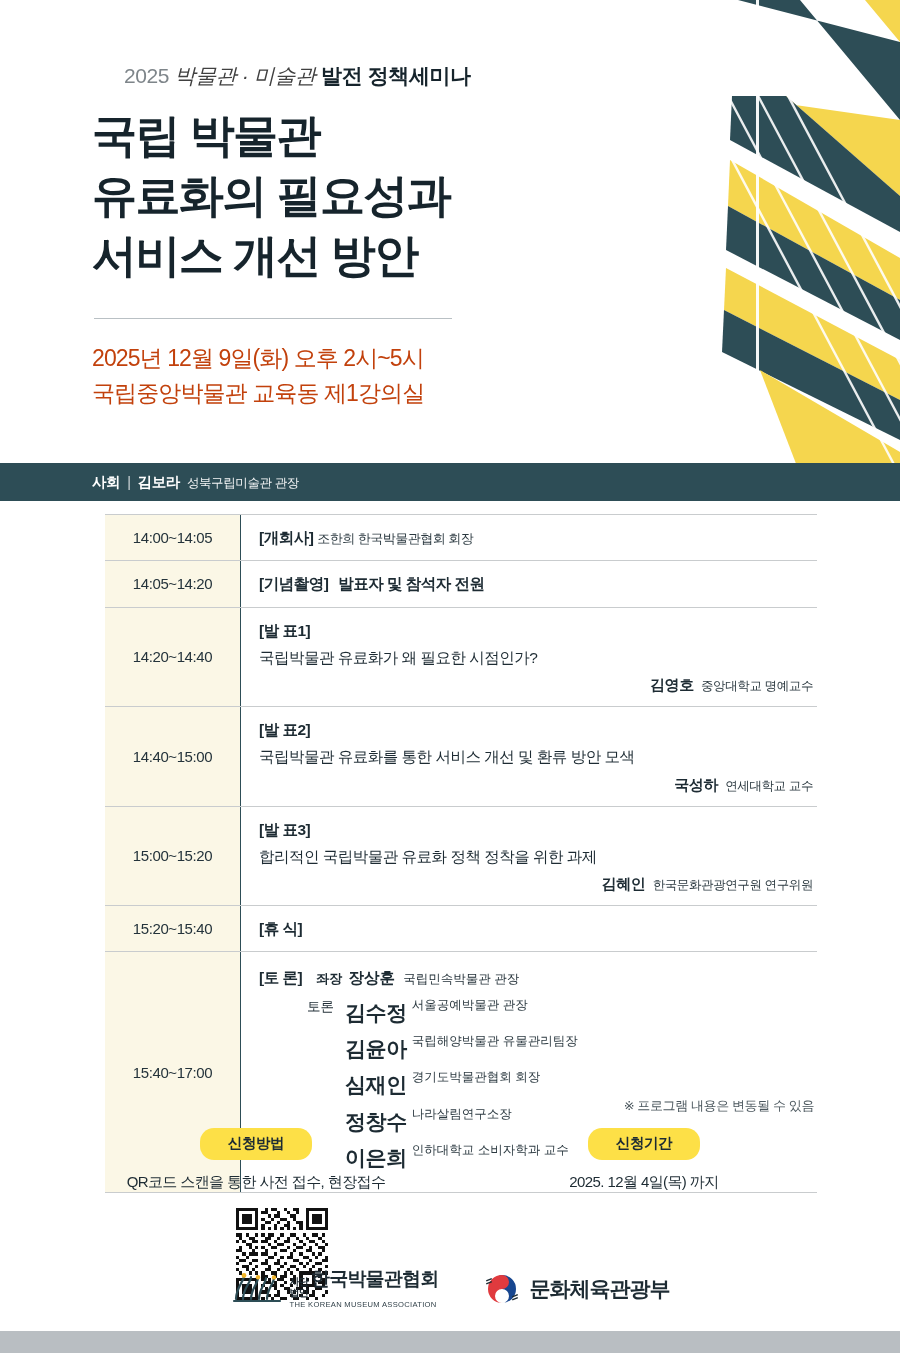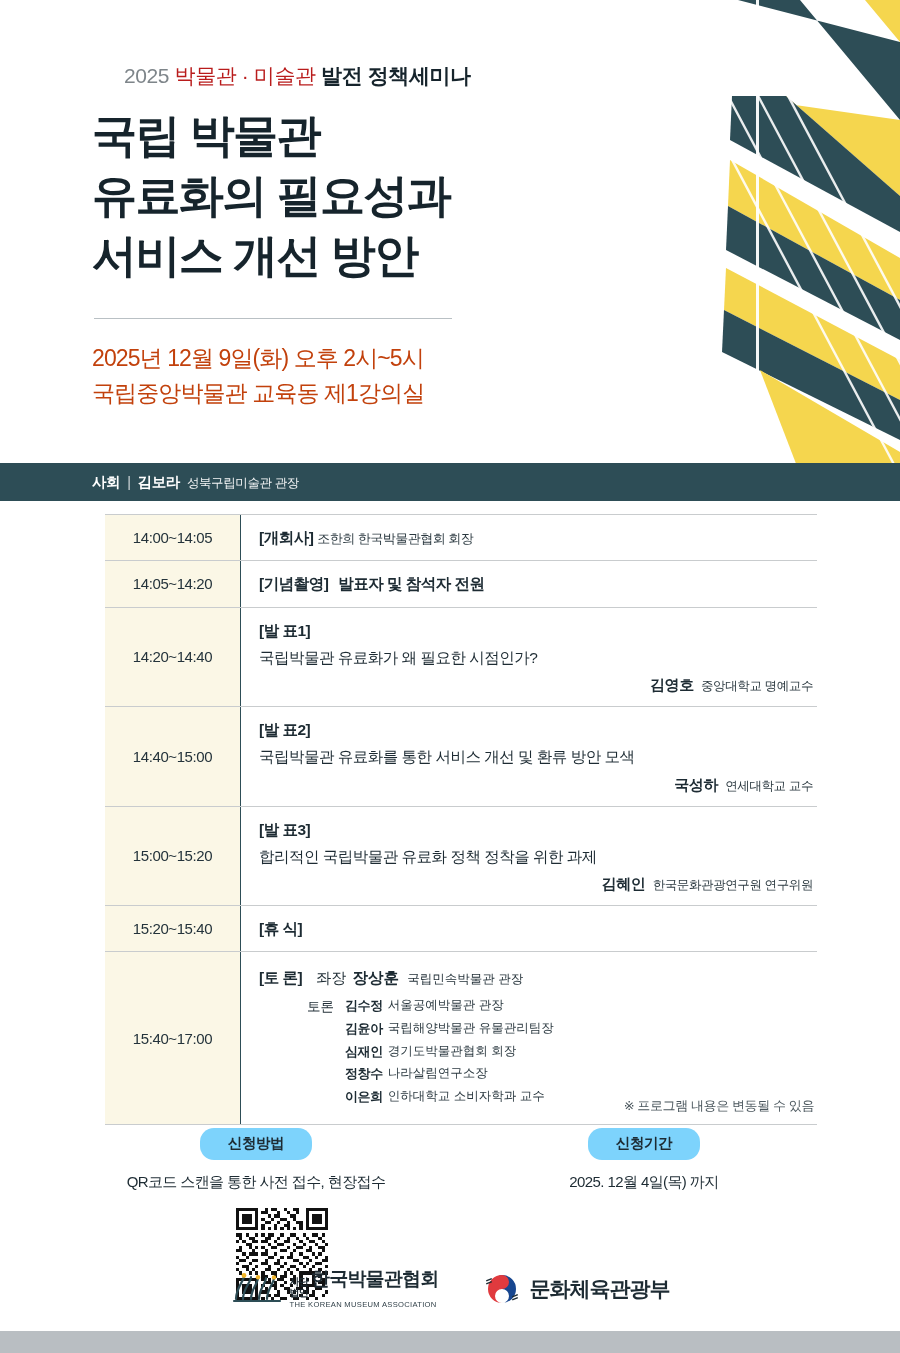--- a/index.html
+++ b/index.html
@@ -34,21 +34,21 @@
     width: 580px;
   }
   .eyebrow {
     font-size: 21px;
     letter-spacing: -0.4px;
     color: #20323c;
     margin-bottom: 16px;
     white-space: nowrap;
   }
   .eyebrow .year { color: #7e858a; font-weight: 400; margin-left: 32px; }
-  .eyebrow .light { font-weight: 400; color: #b91c1c; }
+  .eyebrow .light { font-weight: 400; color: #404040; font-style: italic; }
   .eyebrow .bold { font-weight: 700; color: #16242c; }
 
   .title {
     font-size: 45px;
     font-weight: 700;
     line-height: 1.33;
     letter-spacing: -1.6px;
     color: #16242c;
   }
   .rule {
@@ -140,38 +140,38 @@
   .speaker .aff { font-weight: 400; font-size: 12.5px; color: #2b3940; margin-left: 4px; }
 
   
   .disc-head {
     display: flex;
     align-items: baseline;
     gap: 14px;
     font-size: 15.5px;
   }
   .disc-head .tag { font-weight: 700; letter-spacing: -0.5px; }
-  .disc-head .role { font-weight: 400; font-size: 15px; margin-top: 48px; }
+  .disc-head .role { font-weight: 700; font-size: 13px; margin-top: 48px; }
   .disc-head .nm { font-weight: 700; font-size: 15.5px; margin-left: 2px; }
   .disc-head .aff { font-weight: 400; font-size: 12.5px; margin-left: 4px; }
   .disc-list { margin-top: 6px; }
   .disc-item {
     display: flex;
     align-items: flex-start;
     font-size: 15px;
     line-height: 1.72;
     padding-left: 48px;
   }
   .disc-item .role {
     width: 38px;
     flex: 0 0 38px;
     font-size: 13.5px;
     font-weight: 400;
   }
-  .disc-item .nm { font-weight: 700; font-size: 13px; letter-spacing: -0.4px; font-family: Liberation Serif, serif; }
+  .disc-item .nm { font-weight: 700; font-size: 21px; letter-spacing: -0.4px; font-family: Liberation Serif, serif; }
   .disc-item .aff { font-weight: 400; font-size: 12.5px; margin-left: 5px; color: #2b3940; }
 
   
   .note {
     position: absolute;
     right: 86px; top: 1097px;
     font-size: 13px;
     color: #4a565d;
     letter-spacing: -0.4px;
   }
@@ -181,21 +181,21 @@
     position: absolute;
     left: 0; top: 1128px;
     width: 900px;
     display: flex;
     justify-content: center;
     gap: 128px;
   }
   .apply-col { text-align: center; width: 260px; }
   .pill {
     display: inline-block;
-    background: #7dd3fc;
+    background: #fde047;
     color: #1d2b33;
     font-weight: 700;
     font-size: 14.5px;
     letter-spacing: -0.4px;
     padding: 6px 28px 7px;
     border-radius: 14px;
   }
   .apply-text {
     margin-top: 13px;
     font-size: 15px;

